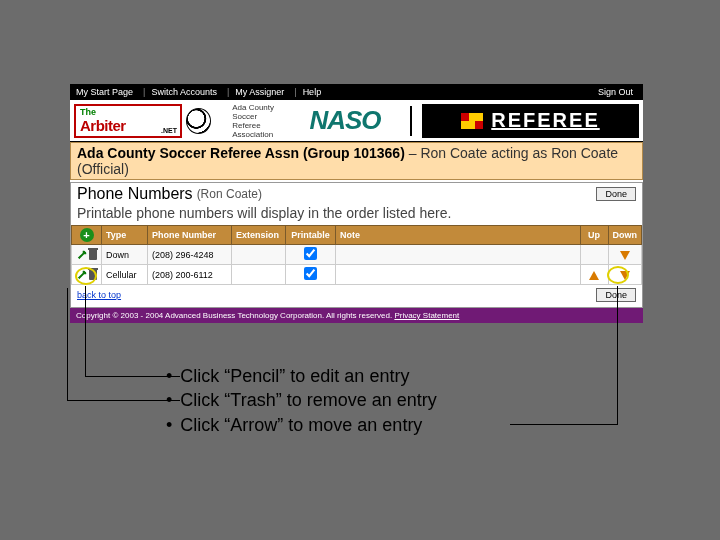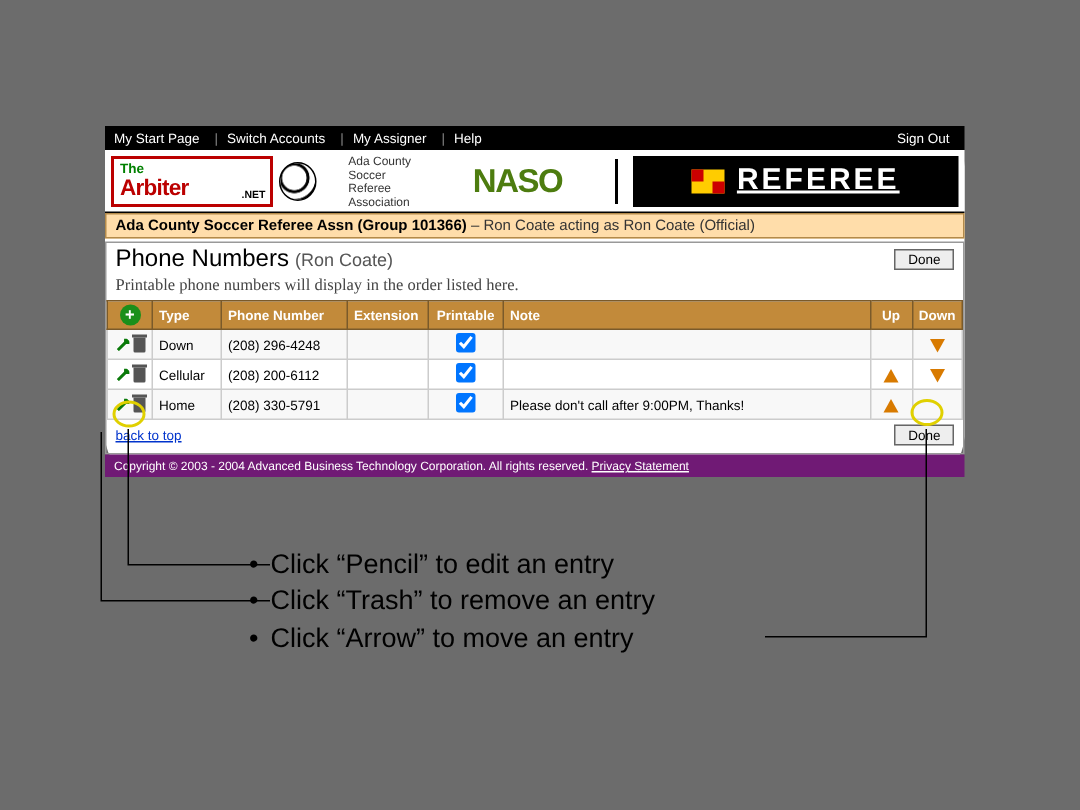--- a/index.html
+++ b/index.html
@@ -10,21 +10,20 @@
     height: 540px;
     overflow: hidden;
     position: relative;
   }
   .app {
     position: absolute;
     left: 70px;
     top: 84px;
     width: 573px;
     background: #fff;
-    border-radius: 27px;
   }
   
   .topnav {
     background: #000;
     color: #fff;
     font-size: 9px;
     display: flex;
     align-items: center;
     height: 16px;
     padding: 0 6px;
@@ -57,40 +56,40 @@
   .logo-ada {
     width: 100px; height: 34px; display:flex; align-items:center; gap:21px;
     font-size: 8px; color:#333;
   }
   .ball {
     width: 26px; height:26px; border-radius:50%;
     background: radial-gradient(circle at 40% 40%, #fff 0 40%, #000 42% 50%, #fff 52% 70%, #000 72% 80%, #fff 82%);
     border:1px solid #000;
   }
   .logo-naso {
-    width:110px; height:34px; background:#fff; color:#4d7c0f;
+    width:110px; height:34px; background:#fff; color:#0f766e;
     display:flex; align-items:center; justify-content:center;
-    font-size:22px; font-weight:900; letter-spacing:-1px;
+    font-size:26px; font-weight:900; font-style:italic; letter-spacing:-1px;
   }
   .vline { width:2px; height:30px; background:#000; margin:0 6px; }
   .logo-referee {
     flex:1; height:34px; background:#000; color:#fff;
     display:flex; align-items:center; justify-content:center; gap:8px;
     font-size:20px; font-weight:900; letter-spacing:2px;text-decoration:underline;
   }
   .flag {
     width:22px; height:16px; background:#ffcc00; position:relative;
   }
   .flag::before { content:""; position:absolute; left:0; top:0; width:8px; height:8px; background:#c00; }
   .flag::after { content:""; position:absolute; right:0; bottom:0; width:8px; height:8px; background:#c00; }
   
   .contextbar {
     background: #ffddaa;
     border: 1px solid #b38a4a;
-    font-size: 10px;
+    font-size: 14px;
     padding: 2px 6px;
     color:#333;
   }
   .contextbar b { color:#000; }
   
   .section {
     border:1px solid #999;
     margin-top:2px;
     padding-bottom:2px;
   }
@@ -98,21 +97,21 @@
     display:flex; align-items:center; padding:2px 6px;
   }
   .section-title { font-size:16px; font-weight:normal; }
   .section-user { font-size:12px; color:#555; margin-left:4px; }
   .section-head .spacer { flex:1; }
   .btn-done {
     border:1px solid #666; background:#eee; font-size:9px;
     padding:1px 8px; cursor:pointer;
   }
   .section-sub {
-    font-size:11px; color:#444; padding:0 6px 4px 6px;font-family:Liberation Serif, serif;
+    font-size:14px; color:#444; padding:0 6px 4px 6px;
   }
   
   table.phones { width:100%; border-collapse:collapse; font-size:9px; }
   table.phones th {
     background:#c28a3a; color:#fff; font-weight:bold;
     border:1px solid #7a5a2a; padding:2px 4px; text-align:left;
     height:18px;
   }
   table.phones th:first-child { width:30px; text-align:center; }
   table.phones th.type { width:46px; }
@@ -261,30 +260,20 @@
           <tr class="alt">
             <td class="actions-cell"><span class="pencil-icon"></span><span class="trash-icon"></span></td>
             <td>Cellular</td>
             <td>(208) 200-6112</td>
             <td></td>
             <td class="print-cell"><input type="checkbox" checked="" style=""></td>
             <td></td>
             <td class="updown"><span class="arrow-up"></span></td>
             <td class="updown"><span class="arrow-down"></span></td>
           </tr>
-          <tr>
-            <td class="actions-cell"><span class="pencil-icon"></span><span class="trash-icon"></span></td>
-            <td>Home</td>
-            <td>(208) 330-5791</td>
-            <td></td>
-            <td class="print-cell"><input type="checkbox" checked="" style=""></td>
-            <td>Please don't call after 9:00PM, Thanks!</td>
-            <td class="updown"><span class="arrow-up"></span></td>
-            <td class="updown"></td>
-          </tr>
         </tbody>
     </table>
 
     <div class="footrow">
       <a>back to top</a>
       <span class="spacer"></span>
       <button class="btn-done">Done</button>
     </div>
   </div>
 

